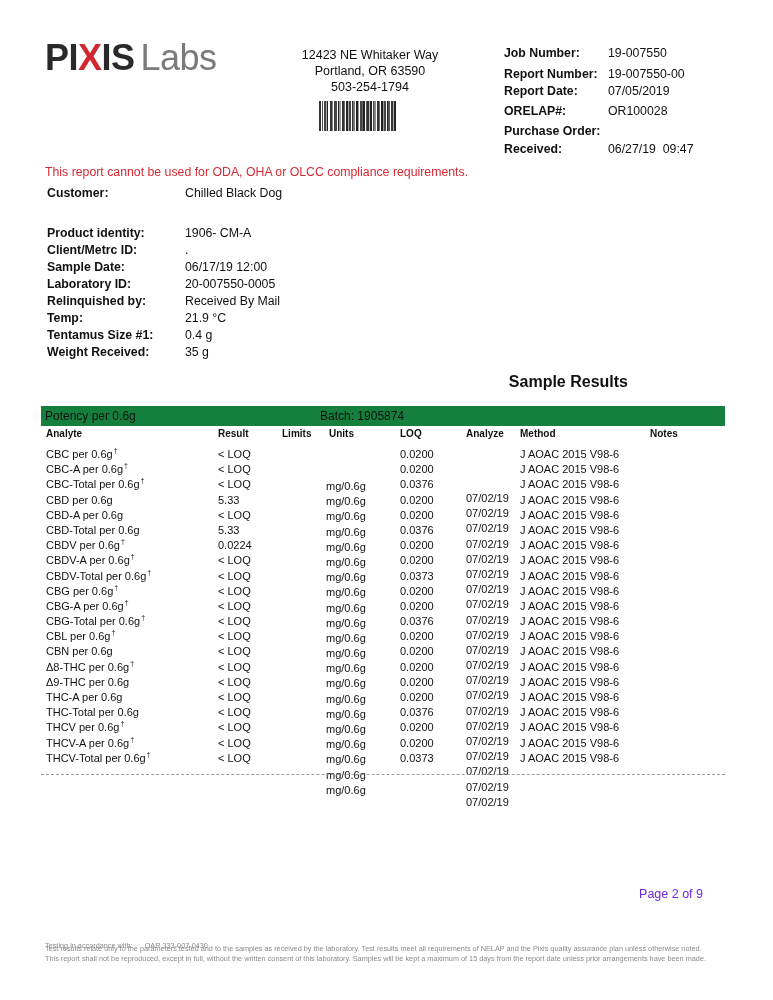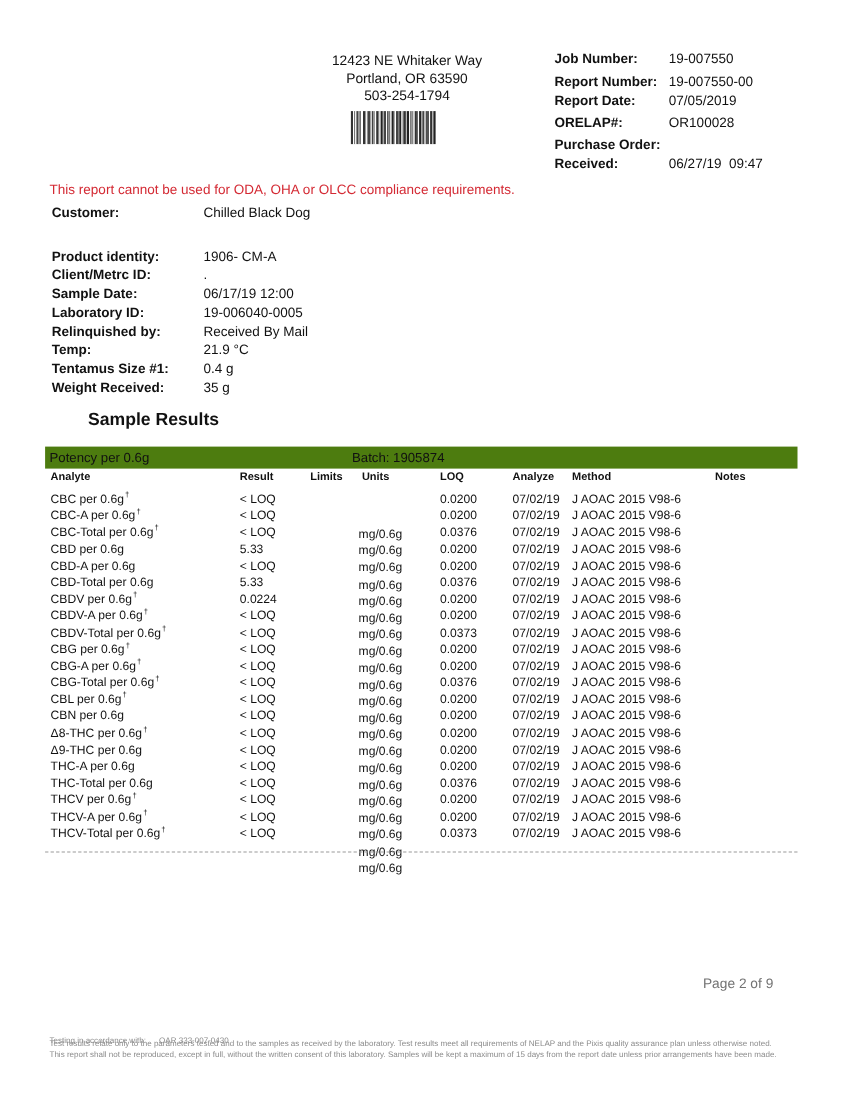--- a/index.html
+++ b/index.html
@@ -30,57 +30,60 @@
   .jobrow .v { }
 
   
   .compliance { left: 45px; top: 165px; font-size: 12.3px; color: #d42a34; white-space: nowrap; }
 
   
   .kv { position: absolute; left: 47px; display: flex; font-size: 12.3px; white-space: nowrap; }
   .kv .k { width: 138px; font-weight: bold; }
 
   
-  .section-title { left: 0; width: 628px; top: 373px; text-align: left; font-size: 16px; font-weight: bold; padding-left: 0px; }
+  .section-title { left: 0; width: 628px; top: 373px; text-align: right; font-size: 16px; font-weight: bold; padding-left: 0px; }
   .section-title span { margin-left: 0px; }
 
   
-  .green-bar { left: 41px; top: 406px; width: 684px; height: 20px; background: #4d7c0f; font-size: 12px; }
+  .green-bar { left: 41px; top: 406px; width: 684px; height: 20px; background: #15803d; font-size: 12px; }
   .green-bar .left { position: absolute; left: 4px; top: 3px; white-space: nowrap; }
   .green-bar .mid { position: absolute; left: 279px; top: 3px; white-space: nowrap; }
 
   
   .th { position: absolute; top: 428px; font-size: 10px; font-weight: bold; white-space: nowrap; }
 
   
   .rows { left: 0; top: 448px; width: 773px; }
   .row { position: relative; height: 15.2px; font-size: 11px; }
   .row span { position: absolute; top: 0; white-space: nowrap; }
   .c-an { left: 46px; }
   .c-res { left: 218px; }
   .c-lim { left: 282px; }
   .c-un { left: 326px; margin-top: 32px; }
   .c-loq { left: 400px; }
-  .c-date { left: 466px; }
+  .c-date { left: 466px; margin-top: 44px; }
   .c-meth { left: 520px; }
   .c-notes { left: 650px; }
   sup.dag { font-size: 7px; vertical-align: top; position: relative; top: -1px; margin-left: 1px; }
 
   .dashed { left: 41px; top: 774px; width: 684px; border-top: 1px dashed #9a9a9a; }
 
   
-  .page-num { right: 70px; top: 887px; font-size: 12.5px; color: #737373; white-space: nowrap; }
+  .page-num { right: 70px; top: 887px; font-size: 12.5px; color: #6d28d9; white-space: nowrap; }
   .footer-text { left: 45px; top: 944px; width: 670px; font-size: 7.3px; line-height: 10px; color: #8a8a8a; }
   .footer-testing { left: 45px; top: 941px; font-size: 7.3px; color: #8a8a8a; white-space: nowrap; }
   .footer-testing .lbl { margin-right: 10px; }
 </style>
 </head>
 <body>
 
 <div class="abs logo">
+  <div class="logo-main">
+    <span class="pi">PI</span><span class="x">X</span><span class="pi">IS</span><span class="labs">Labs</span>
+  </div>
 </div>
 
 <div class="abs address">
   <div>12423 NE Whitaker Way</div>
   <div>Portland, OR 63590</div>
   <div>503-254-1794</div>
 </div>
 
 <div class="abs barcode">
   <span style="width:2px;background:#333"></span>
@@ -180,21 +183,21 @@
 <div class="kv" style="top:243px">
   <span class="k">Client/Metrc ID:</span>
   <span>.</span>
 </div>
 <div class="kv" style="top:260px">
   <span class="k">Sample Date:</span>
   <span>06/17/19 12:00</span>
 </div>
 <div class="kv" style="top:277px">
   <span class="k">Laboratory ID:</span>
-  <span>19-006040-0005</span>
+  <span>20-007550-0005</span>
 </div>
 <div class="kv" style="top:294px">
   <span class="k">Relinquished by:</span>
   <span>Received By Mail</span>
 </div>
 <div class="kv" style="top:311px">
   <span class="k">Temp:</span>
   <span>21.9 °C</span>
 </div>
 <div class="kv" style="top:328px">

